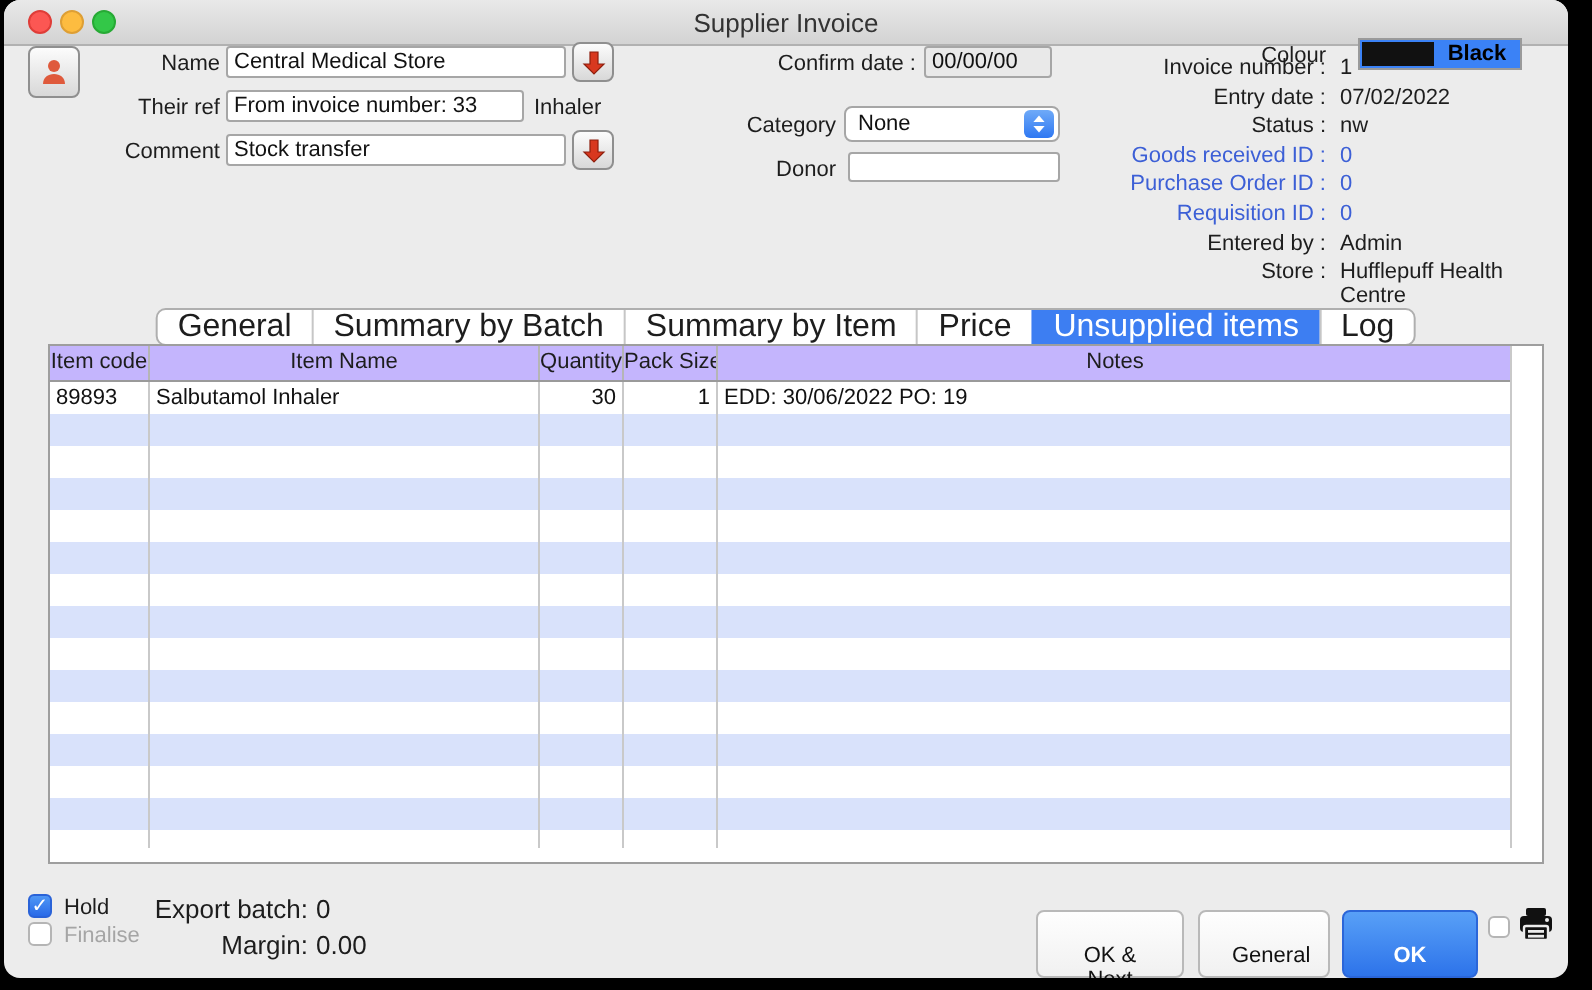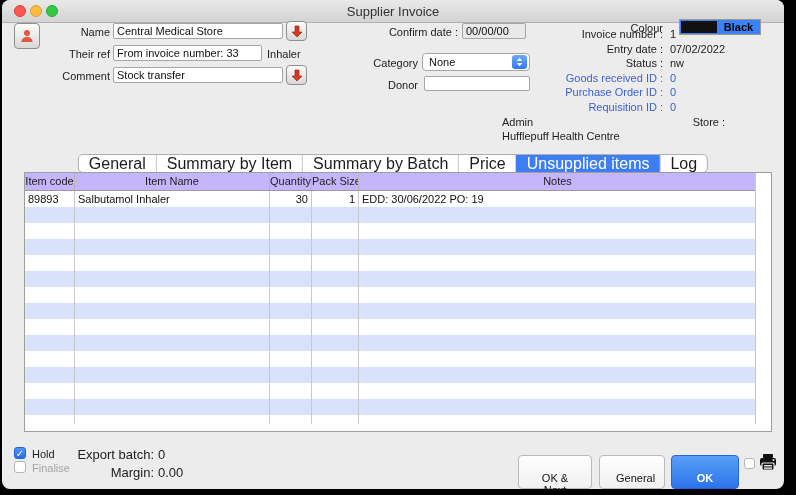--- a/index.html
+++ b/index.html
@@ -194,29 +194,30 @@
     <span class="dl">Entry date :</span>
     <span>07/02/2022</span>
     <span class="dl">Status :</span>
     <span>nw</span>
     <span class="dl link">Goods received ID :</span>
     <span class="link">0</span>
     <span class="dl link">Purchase Order ID :</span>
     <span class="link">0</span>
     <span class="dl link">Requisition ID :</span>
     <span class="link">0</span>
+    <span class="dl">Entered by :</span>
     <span>Admin</span>
     <span class="dl">Store :</span>
     <span>Hufflepuff Health Centre</span>
   </div>
 
   <div class="tabs">
     <span class="tab">General</span>
+    <span class="tab">Summary by Batch</span>
     <span class="tab">Summary by Item</span>
-    <span class="tab">Summary by Batch</span>
     <span class="tab">Price</span>
     <span class="tab sel">Unsupplied items</span>
     <span class="tab">Log</span>
   </div>
 
   <div class="table">
     <div class="tbl-inner">
       <div class="thead">
         <span class="hc">Item code</span>
         <span class="hc">Item Name</span>

